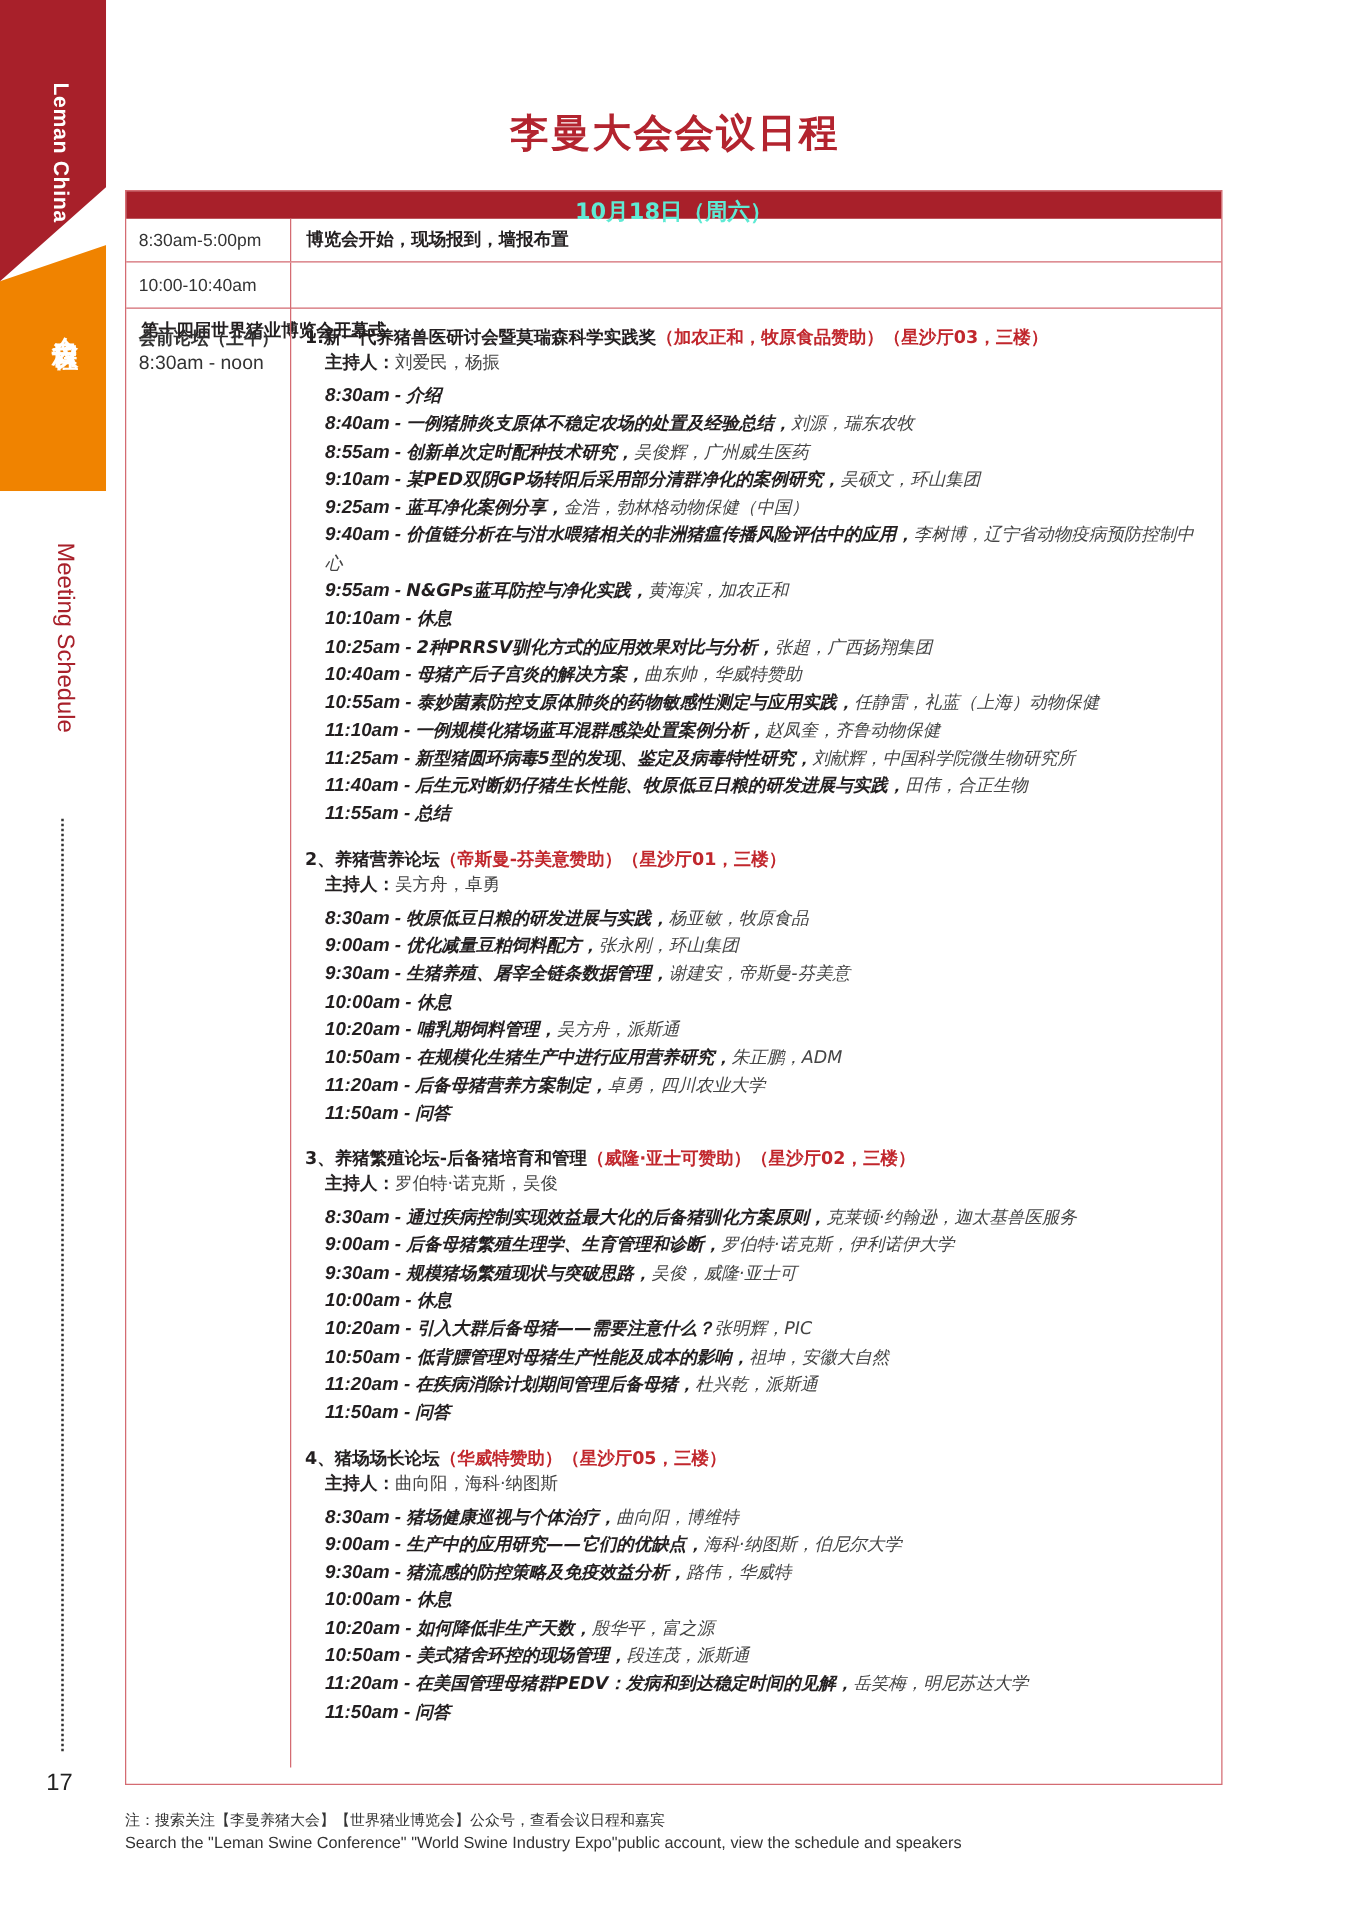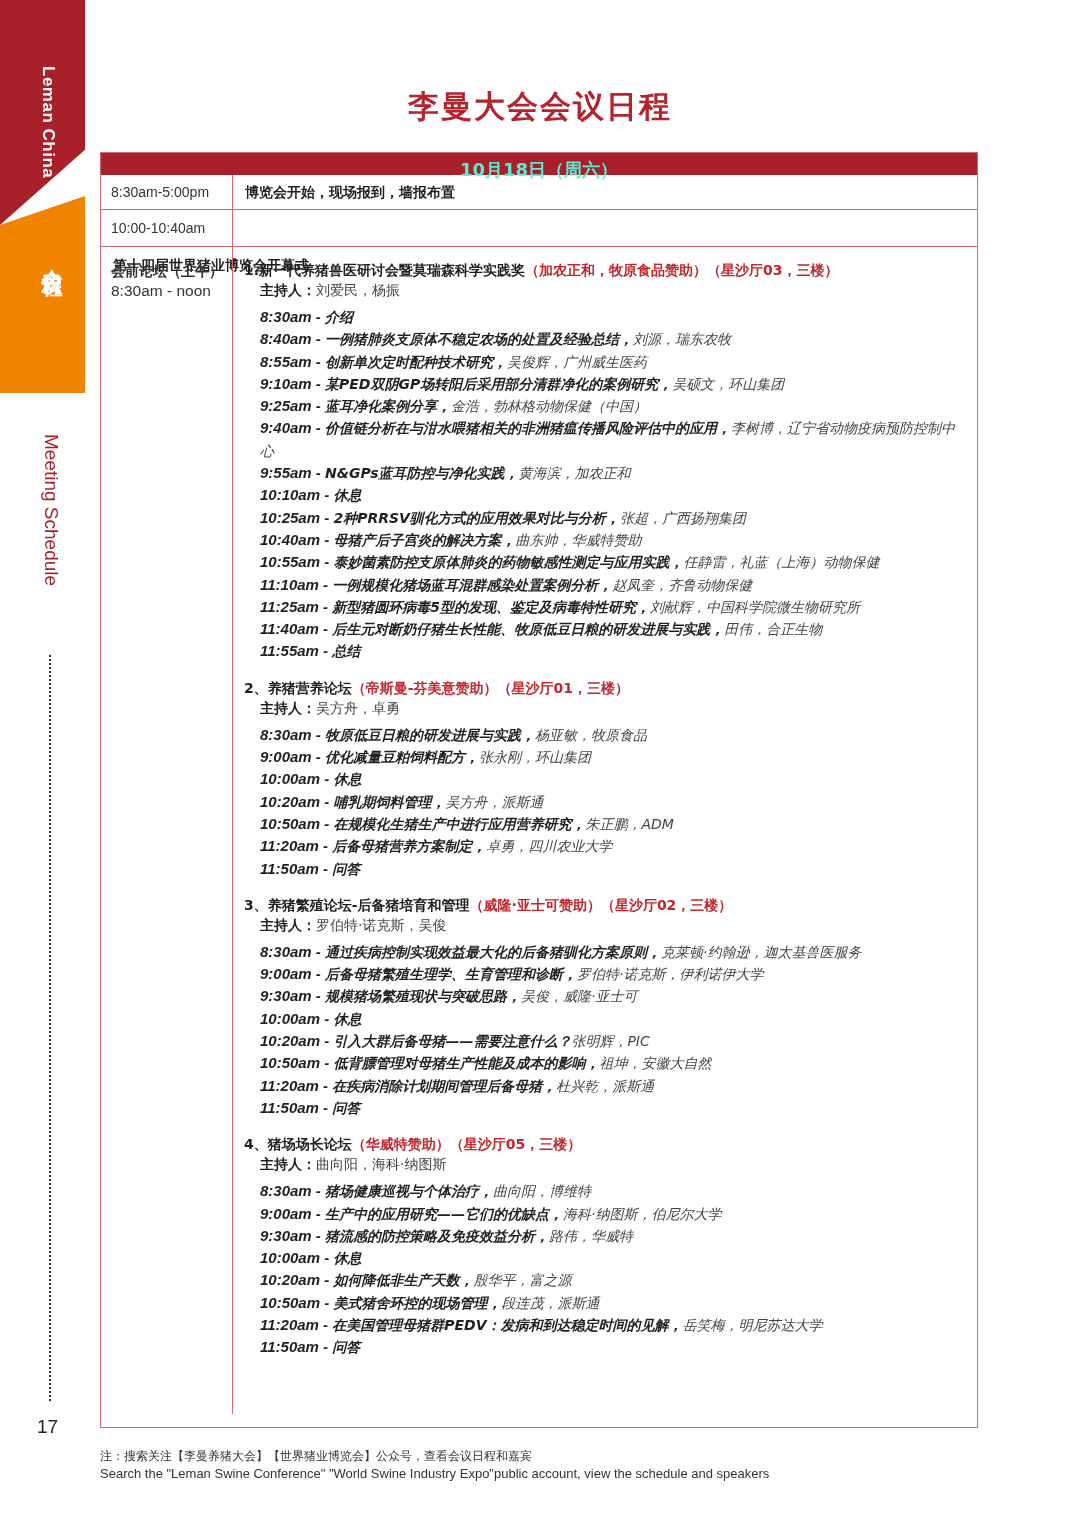--- a/index.html
+++ b/index.html
@@ -141,20 +141,21 @@
           <div class="item"><span class="tm">11:10am</span><span class="tm"> - </span><span class="tp">一例规模化猪场蓝耳混群感染处置案例分析，</span><span class="sp">赵凤奎，齐鲁动物保健</span></div>
           <div class="item"><span class="tm">11:25am</span><span class="tm"> - </span><span class="tp">新型猪圆环病毒5型的发现、鉴定及病毒特性研究，</span><span class="sp">刘献辉，中国科学院微生物研究所</span></div>
           <div class="item"><span class="tm">11:40am</span><span class="tm"> - </span><span class="tp">后生元对断奶仔猪生长性能、牧原低豆日粮的研发进展与实践，</span><span class="sp">田伟，合正生物</span></div>
           <div class="item"><span class="tm">11:55am</span><span class="tm"> - </span><span class="tp">总结</span><span class="sp"></span></div>
         </div>
         <div class="forum">
           <div class="forum-title"><span>2、养猪营养论坛</span><span class="red">（帝斯曼-芬美意赞助）（星沙厅01，三楼）</span></div>
           <div class="host"><b>主持人：</b><span class="n">吴方舟，卓勇</span></div>
           <div class="item"><span class="tm">8:30am</span><span class="tm"> - </span><span class="tp">牧原低豆日粮的研发进展与实践，</span><span class="sp">杨亚敏，牧原食品</span></div>
           <div class="item"><span class="tm">9:00am</span><span class="tm"> - </span><span class="tp">优化减量豆粕饲料配方，</span><span class="sp">张永刚，环山集团</span></div>
+          <div class="item"><span class="tm">9:30am</span><span class="tm"> - </span><span class="tp">生猪养殖、屠宰全链条数据管理，</span><span class="sp">谢建安，帝斯曼-芬美意</span></div>
           <div class="item"><span class="tm">10:00am</span><span class="tm"> - </span><span class="tp">休息</span><span class="sp"></span></div>
           <div class="item"><span class="tm">10:20am</span><span class="tm"> - </span><span class="tp">哺乳期饲料管理，</span><span class="sp">吴方舟，派斯通</span></div>
           <div class="item"><span class="tm">10:50am</span><span class="tm"> - </span><span class="tp">在规模化生猪生产中进行应用营养研究，</span><span class="sp">朱正鹏，ADM</span></div>
           <div class="item"><span class="tm">11:20am</span><span class="tm"> - </span><span class="tp">后备母猪营养方案制定，</span><span class="sp">卓勇，四川农业大学</span></div>
           <div class="item"><span class="tm">11:50am</span><span class="tm"> - </span><span class="tp">问答</span><span class="sp"></span></div>
         </div>
         <div class="forum">
           <div class="forum-title"><span>3、养猪繁殖论坛-后备猪培育和管理</span><span class="red">（威隆·亚士可赞助）（星沙厅02，三楼）</span></div>
           <div class="host"><b>主持人：</b><span class="n">罗伯特·诺克斯，吴俊</span></div>
           <div class="item"><span class="tm">8:30am</span><span class="tm"> - </span><span class="tp">通过疾病控制实现效益最大化的后备猪驯化方案原则，</span><span class="sp">克莱顿·约翰逊，迦太基兽医服务</span></div>

